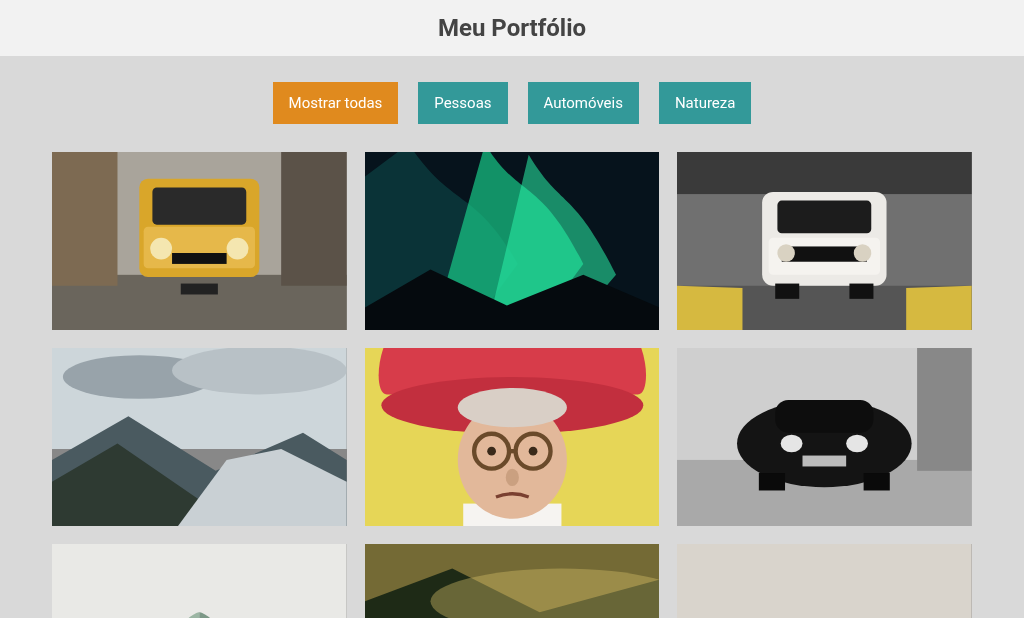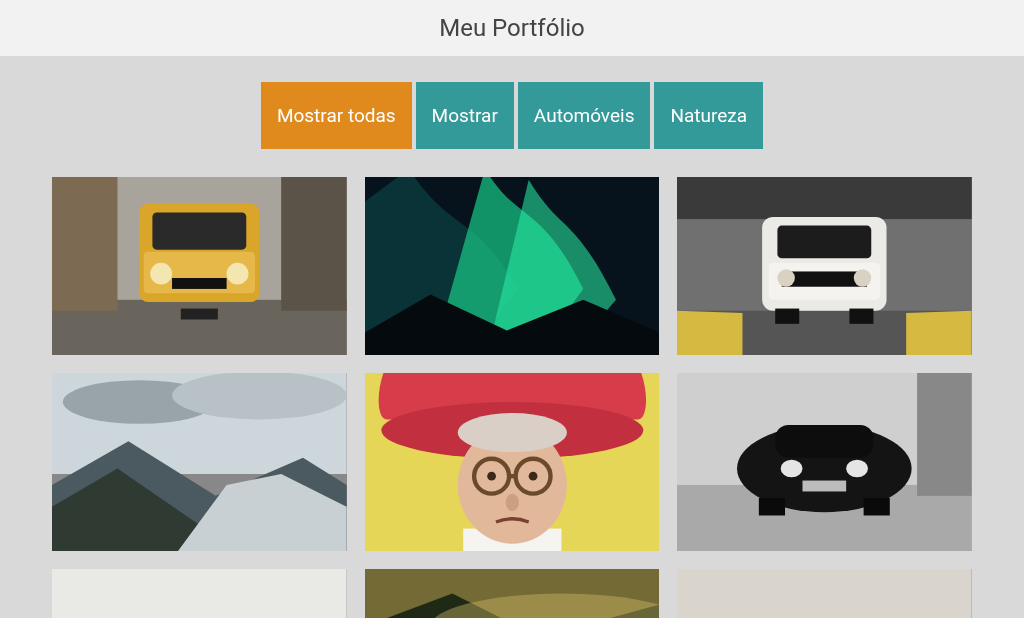--- a/index.html
+++ b/index.html
@@ -8,33 +8,33 @@
       background: #d9d9d9;
       color: #444;
     }
     .header {
       background: #f2f2f2;
       padding: 14px 0;
       text-align: center;
     }
     .header h1 {
       font-size: 24px;
-      font-weight: 400;
+      font-weight: 700;
       color: #444;
     }
     .filters {
       text-align: center;
       padding: 26px 0 18px;
     }
     .filter-btn {
       display: inline-block;
       border: none;
-      padding: 22px 16px;
-      margin: 0 0;
-      font-size: 19px;
+      padding: 12px 16px;
+      margin: 0 8px;
+      font-size: 15px;
       color: #fff;
       background: #339999;
       cursor: pointer;
       font-family: inherit;
     }
     .filter-btn.active {
       background: #e08a1e;
     }
     .gallery {
       max-width: 920px;
@@ -55,21 +55,21 @@
   </style>
 </head>
 <body>
 
 <header class="header">
   <h1>Meu Portfólio</h1>
 </header>
 
 <nav class="filters">
   <button class="filter-btn active">Mostrar todas</button>
-  <button class="filter-btn">Mostrar</button>
+  <button class="filter-btn">Pessoas</button>
   <button class="filter-btn">Automóveis</button>
   <button class="filter-btn">Natureza</button>
 </nav>
 
 <section class="gallery">
 
   <div class="thumb" title="Carro amarelo vintage">
     <svg viewBox="0 0 270 178" preserveAspectRatio="xMidYMid slice">
       <rect width="270" height="178" fill="#a9a49b"></rect>
       <rect y="120" width="270" height="58" fill="#6a655c"></rect>

